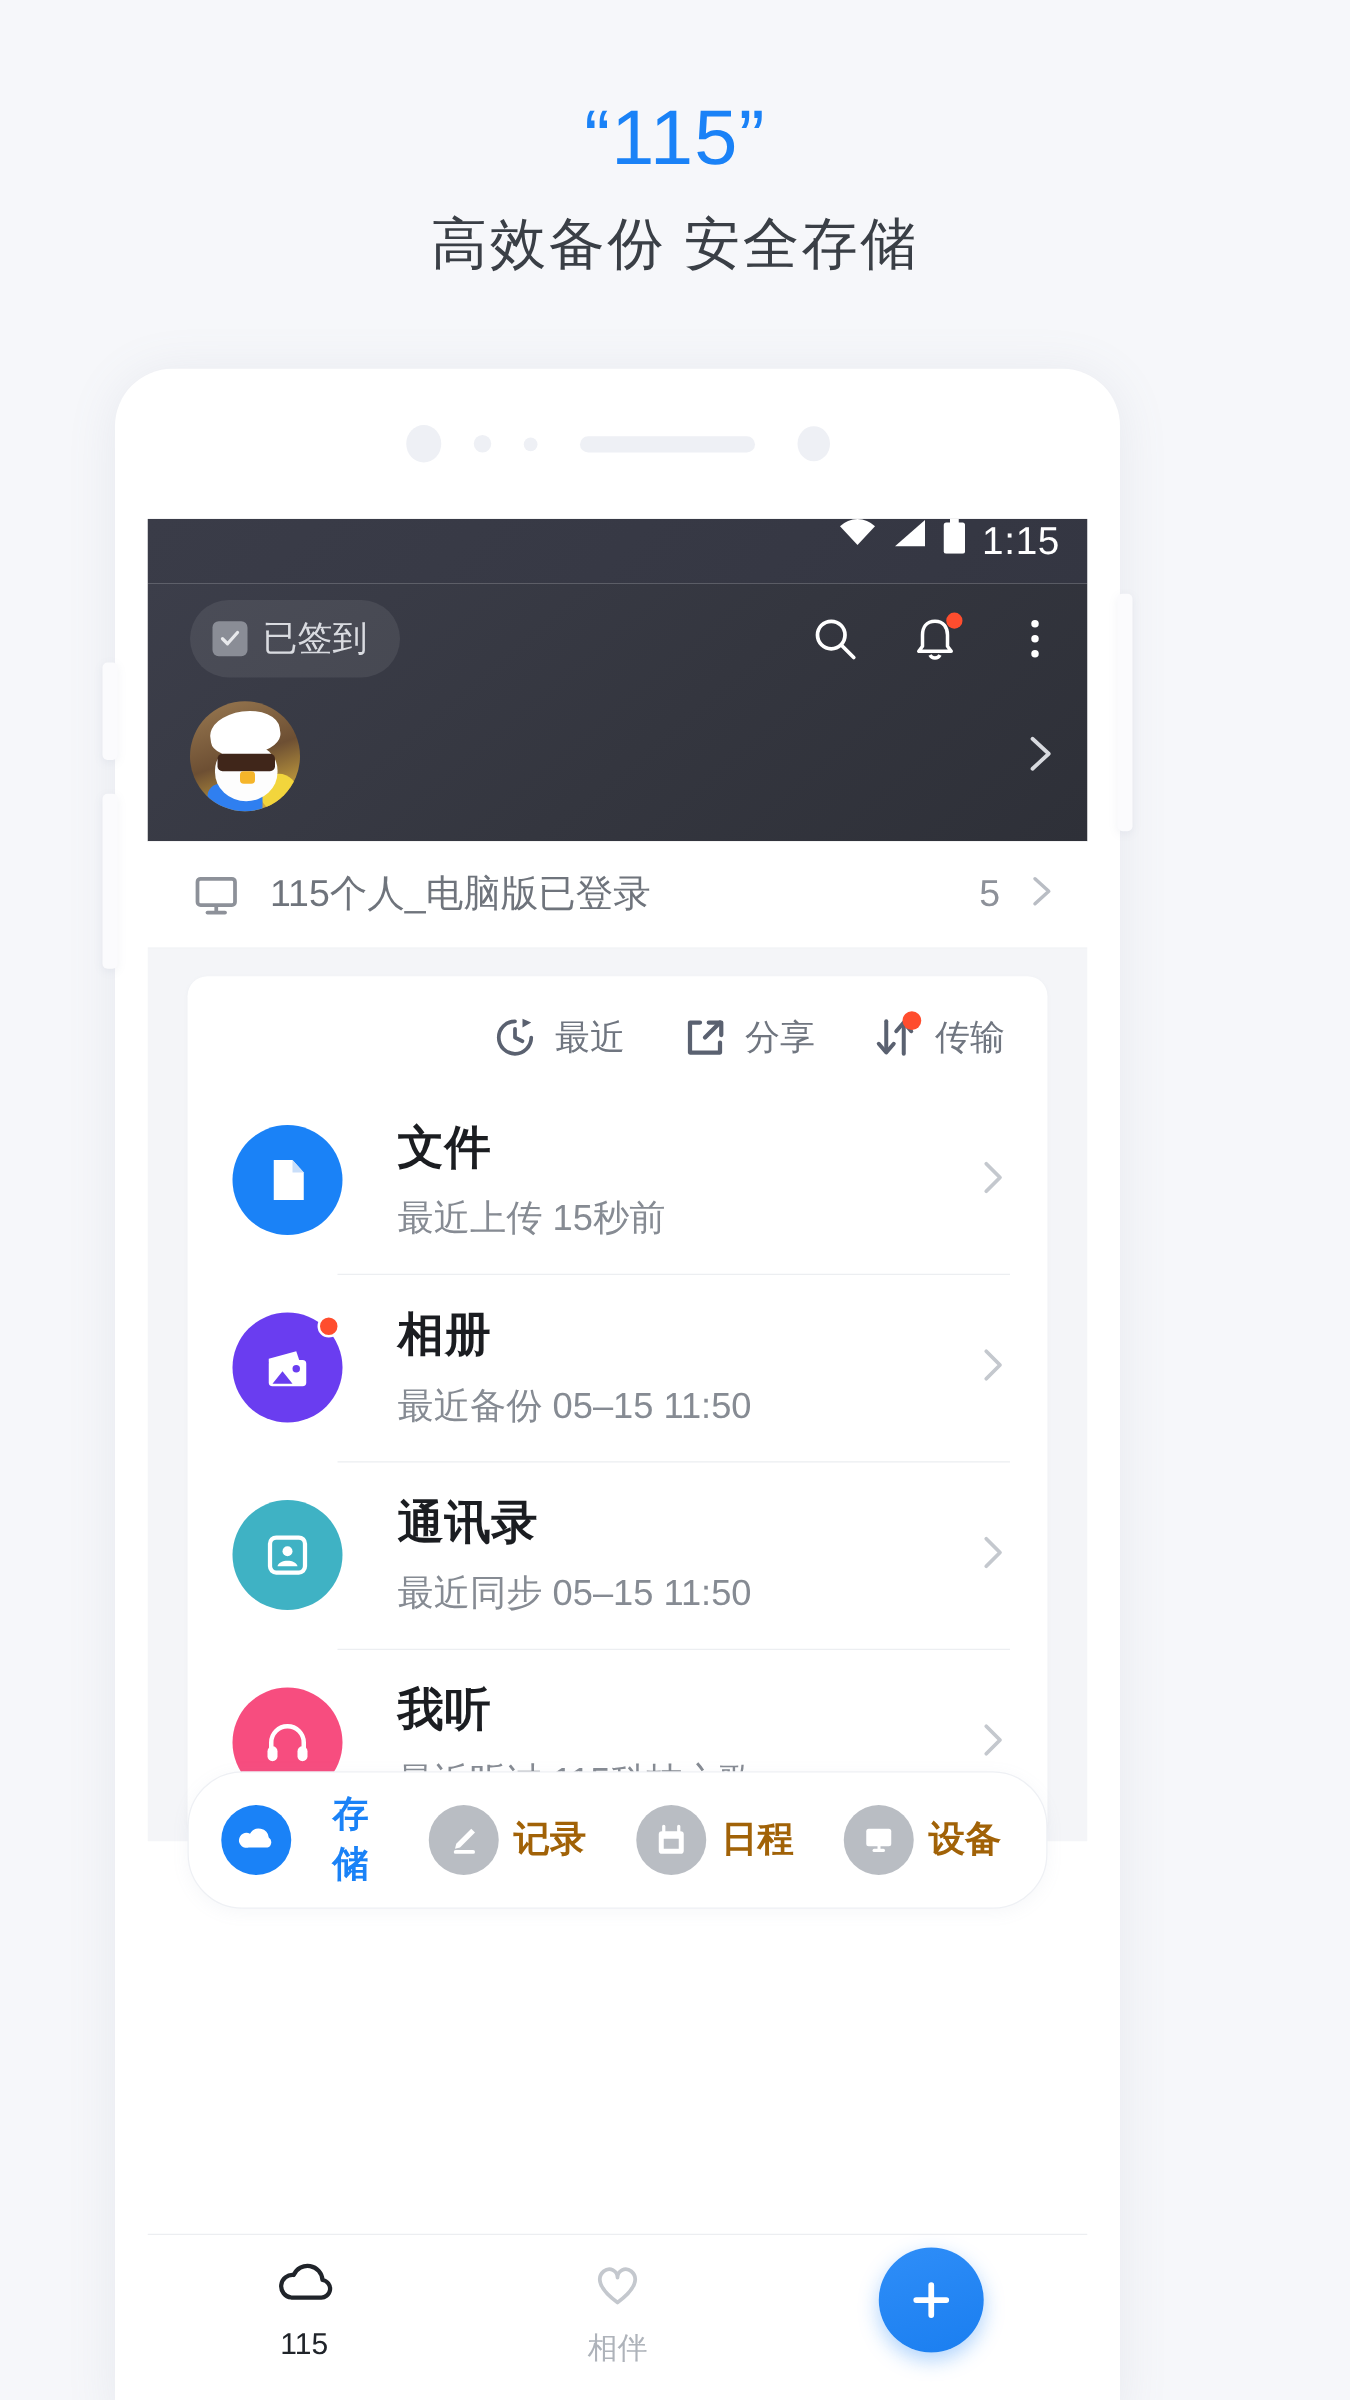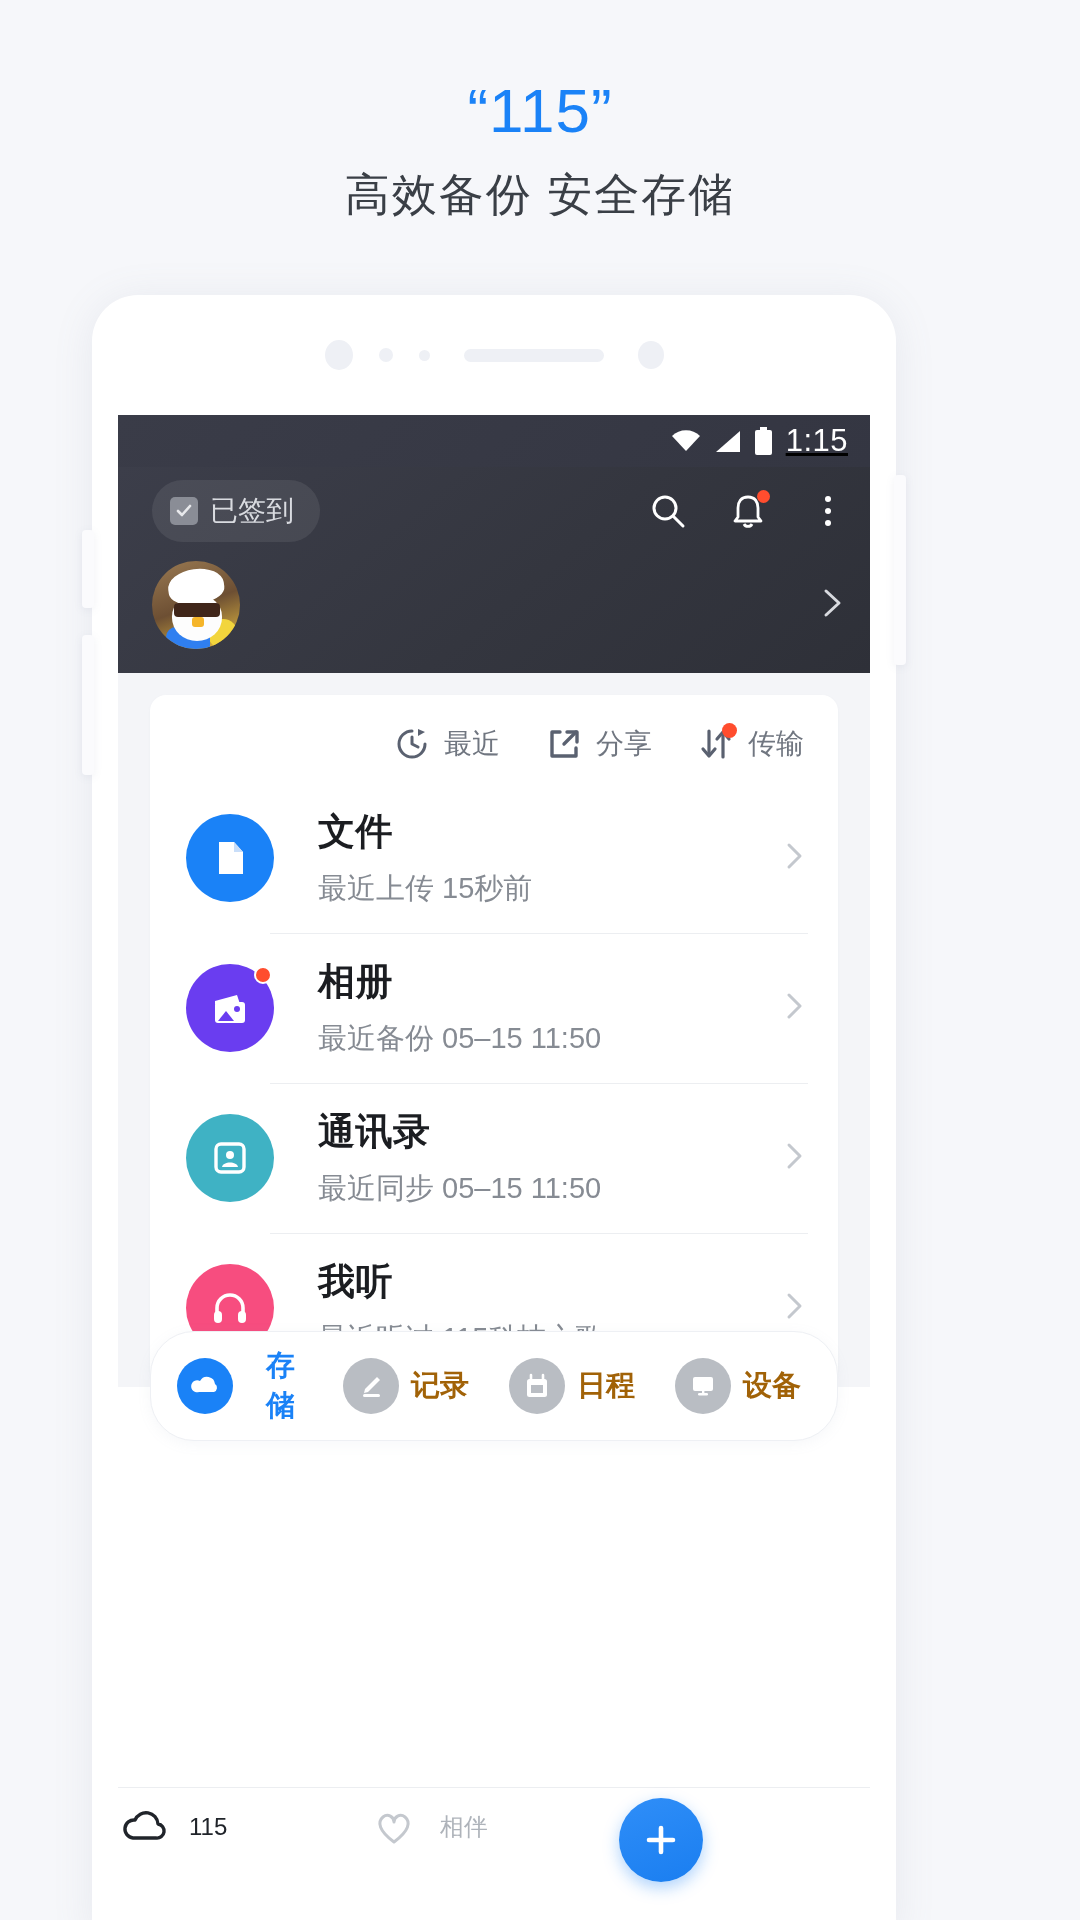--- a/index.html
+++ b/index.html
@@ -71,25 +71,23 @@
     top:120px; bottom:0;
     background:#ffffff;
     overflow:hidden;
   }
 
   
   .statusbar {
     height:52px;
     background:linear-gradient(135deg,#3a3c48 0%,#343642 100%);
     display:flex;
-    align-items:center;
     justify-content:flex-end;
     padding-right:22px;
     gap:13px;
-    text-decoration:underline;
   }
   .sb-time { color:#fff; font-size:31px; letter-spacing:.5px; }
   .ico-wifi { width:30px; height:22px; }
   .ico-sig  { width:27px; height:23px; }
   .ico-bat  { width:19px; height:28px; }
 
   
   .darkhead {
     background:linear-gradient(140deg,#3c3e4a 0%,#34363f 55%,#2e3038 100%);
     padding:0 0 24px 0;
@@ -238,21 +236,21 @@
 
   
   .bottomnav {
     position:absolute; left:0; right:0; bottom:0;
     height:148px;
     background:#fff;
     border-top:1px solid #eceef1;
     display:flex; align-items:flex-start;
     padding-top:14px;
   }
-  .nav-item { flex:1; display:flex; flex-direction:row; align-items:center; gap:21px; }
+  .nav-item { flex:1; display:flex; flex-direction:column; align-items:center; gap:10px; }
   .nav-ico { width:50px; height:50px; }
   .nav-ico svg { width:100%; height:100%; }
   .nav-txt { font-size:24px; color:#aeb3ba; }
   .nav-item.active .nav-txt { color:#20242a; }
   .fab {
     width:84px; height:84px; border-radius:50%;
     background:linear-gradient(160deg,#2f8ef8 0%,#1a7ef0 100%);
     display:flex; align-items:center; justify-content:center;
     box-shadow:0 6px 16px rgba(26,130,247,.35);
     margin-top:-4px;
@@ -346,20 +344,36 @@
           <div class="av-beak"></div>
         </div>
         <span class="pchev">
           <svg viewBox="0 0 34 34">
               <path d="M12 5 L25 17 L12 29" stroke="currentColor" stroke-width="3" fill="none" stroke-linecap="round" stroke-linejoin="round"></path>
             </svg>
         </span>
       </div>
     </div>
 
+    <div class="pcrow">
+      <span class="pc-ico">
+        <svg viewBox="0 0 38 38">
+            <rect x="4" y="6" width="30" height="21" rx="2.5" stroke="currentColor" stroke-width="3" fill="none"></rect>
+            <line x1="12" y1="33" x2="26" y2="33" stroke="currentColor" stroke-width="3" stroke-linecap="round"></line>
+            <line x1="19" y1="27" x2="19" y2="33" stroke="currentColor" stroke-width="3"></line>
+          </svg>
+      </span>
+      <span class="pc-txt">115个人_电脑版已登录</span>
+      <span class="pc-cnt">5</span>
+      <span class="pc-chev">
+        <svg viewBox="0 0 28 28">
+            <path d="M10 4 L21 14 L10 24" stroke="currentColor" stroke-width="2.8" fill="none" stroke-linecap="round" stroke-linejoin="round"></path>
+          </svg>
+      </span>
+    </div>
 
     <div class="card-bg">
       <div class="card">
 
         <div class="quick">
           <div class="qitem">
             <span class="q-ico">
               <svg viewBox="0 0 36 36">
                   <path d="M18 5 A13 13 0 1 0 31 18" stroke="currentColor" stroke-width="3" fill="none" stroke-linecap="round"></path>
                   <path d="M24 3 L31 6 L24 10" fill="currentColor"></path>

